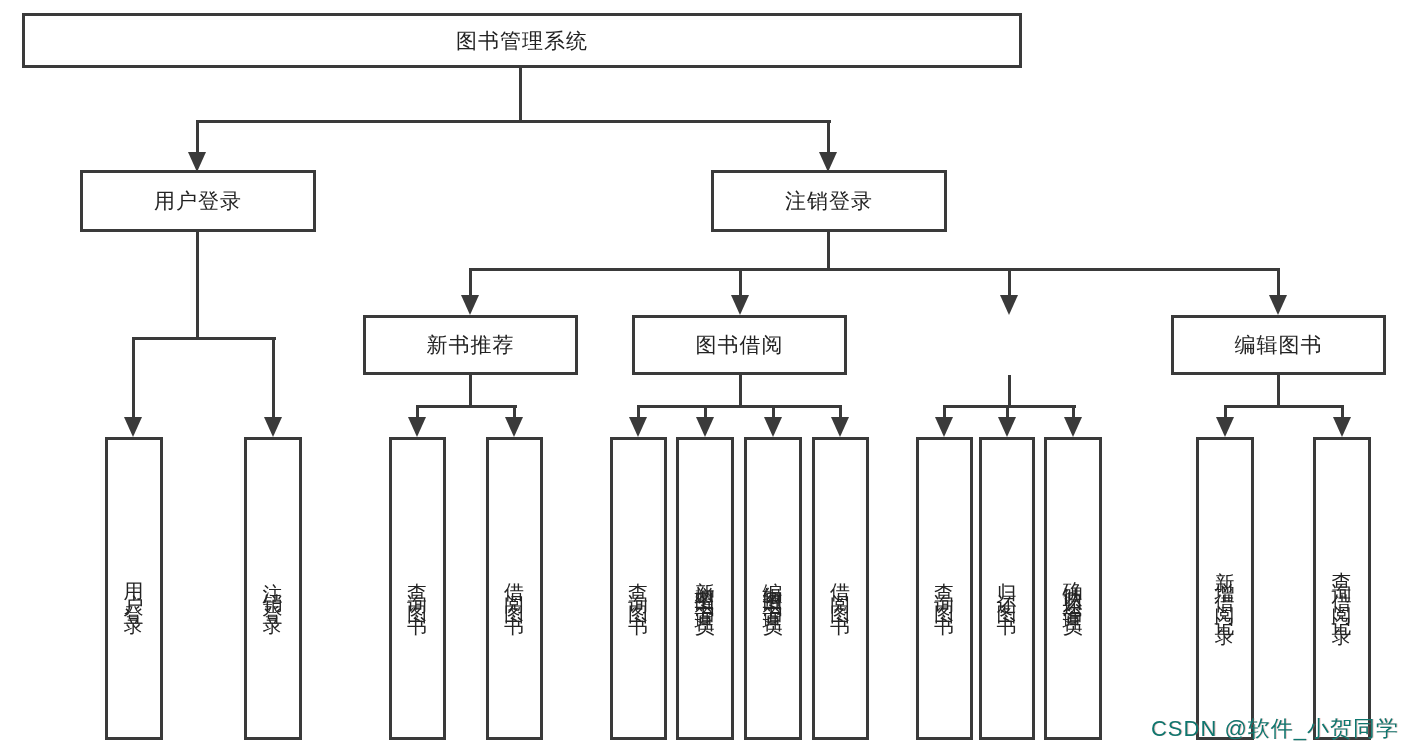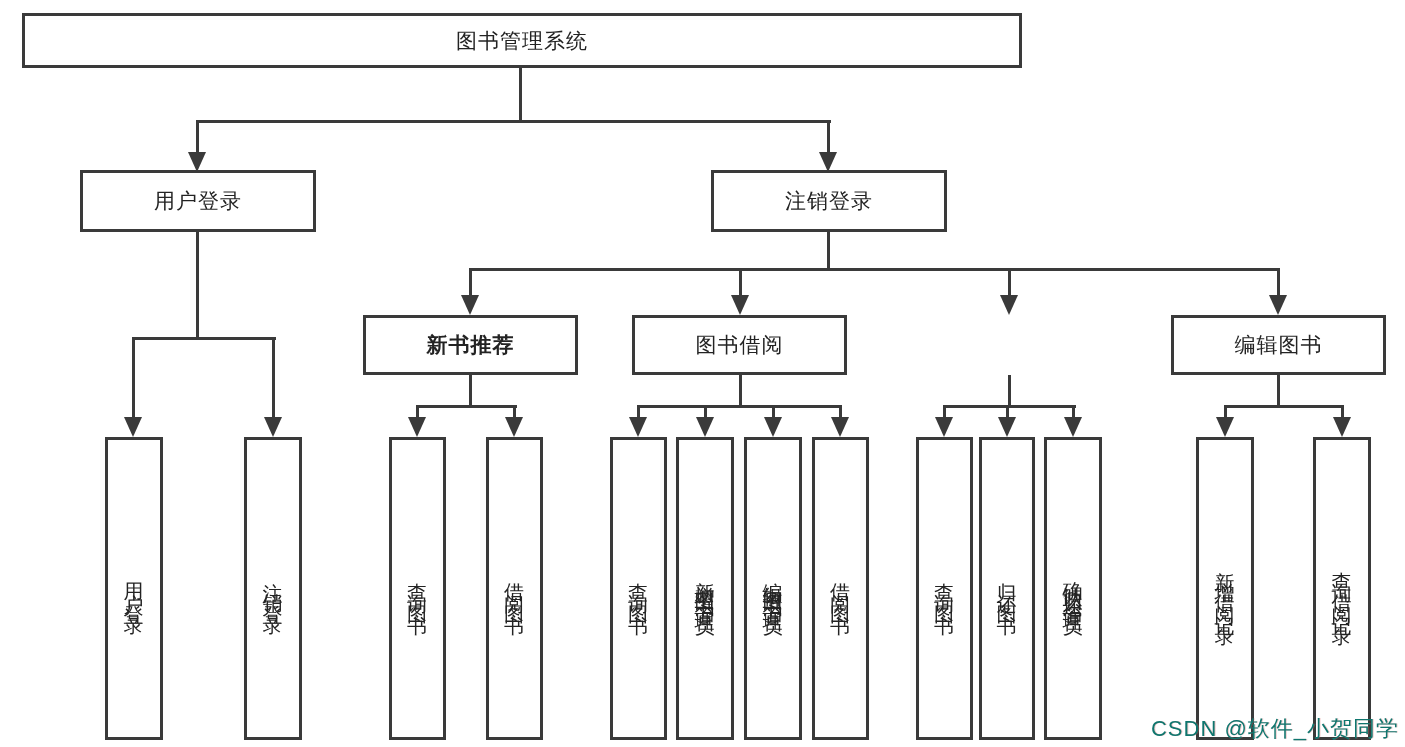--- a/index.html
+++ b/index.html
@@ -85,21 +85,21 @@
   <div class="hline" style="left:469px;top:268px;width:811px;height:3px;"></div>
   <div class="vline" style="left:469px;top:268px;width:3px;height:30px;"></div>
   <div class="vline" style="left:739px;top:268px;width:3px;height:30px;"></div>
   <div class="vline" style="left:1008px;top:268px;width:3px;height:30px;"></div>
   <div class="vline" style="left:1277px;top:268px;width:3px;height:30px;"></div>
   <div class="arw" style="left:461px;top:295px;"></div>
   <div class="arw" style="left:731px;top:295px;"></div>
   <div class="arw" style="left:1000px;top:295px;"></div>
   <div class="arw" style="left:1269px;top:295px;"></div>
 
-  <div class="box h-box" style="left:363px;top:315px;width:215px;height:60px;font-weight:bold;">
+  <div class="box h-box" style="left:363px;top:315px;width:215px;height:60px;">
     <span>新书推荐</span>
   </div>
   <div class="box h-box" style="left:632px;top:315px;width:215px;height:60px;">
     <span>图书借阅</span>
   </div>
   <div class="box h-box" style="left:1171px;top:315px;width:215px;height:60px;">
     <span>编辑图书</span>
   </div>
 
   <div class="vline" style="left:469px;top:375px;width:3px;height:33px;"></div>

